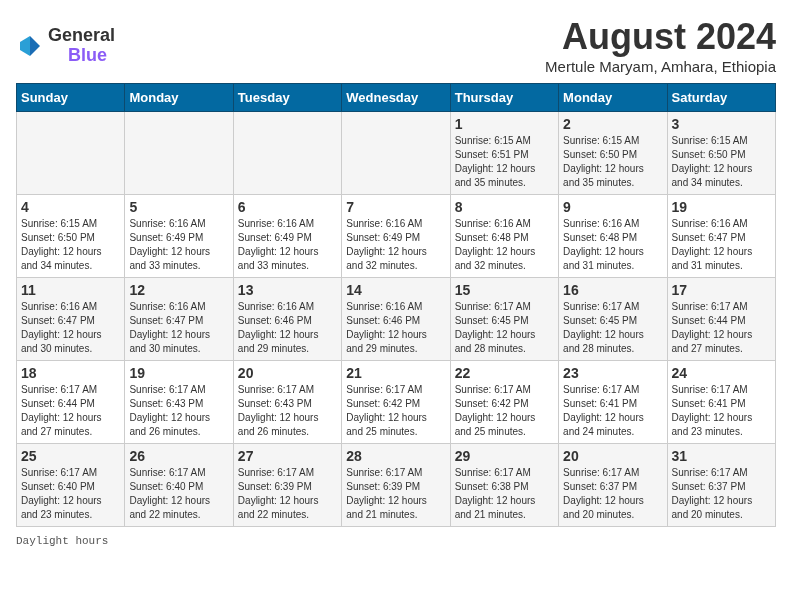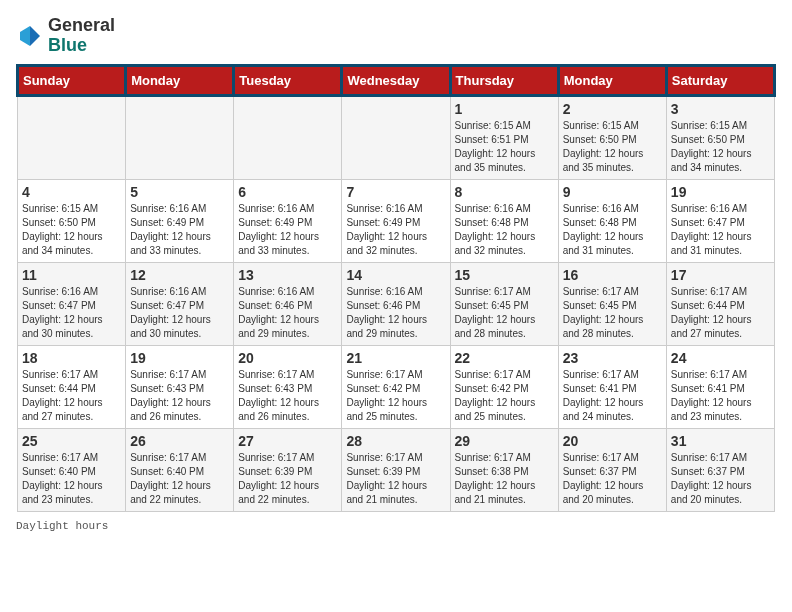--- a/index.html
+++ b/index.html
@@ -20,21 +20,21 @@
       display: flex;
       align-items: center;
       gap: 4px;
     }
     .logo-text {
       font-size: 18px;
       font-weight: bold;
       line-height: 1.1;
     }
     .logo-general { color: #333; }
-    .logo-blue { color: #0f766e; }
+    .logo-blue { color: #8b5cf6; margin-left: 20px; }
     .logo-icon {
       width: 28px;
       height: 28px;
     }
     .title-area {
       text-align: right;
     }
     .month-year {
       font-size: 36px;
       font-weight: bold;
@@ -43,27 +43,27 @@
     .location {
       font-size: 15px;
       color: #333;
     }
     table {
       width: 100%;
       border-collapse: collapse;
       font-size: 11px;
     }
     thead th {
-      background-color: #b91c1c;
+      background-color: #0369a1;
       color: #fff;
       padding: 6px 4px;
       text-align: left;
       font-size: 13px;
       font-weight: bold;
-      border: 3px solid #0c4a6e;
+      border: 1px solid #0c4a6e;
     }
     tbody td {
       border: 1px solid #ccc;
       vertical-align: top;
       padding: 4px;
       min-height: 80px;
       width: calc(100% / 7);
     }
     tbody tr:nth-child(odd) td {
       background-color: #f5f5f5;
@@ -100,20 +100,24 @@
     <svg class="logo-icon" viewBox="0 0 28 28">
       <rect width="28" height="28" fill="white"></rect>
       <polygon points="14,4 24,14 14,24" fill="#1a6db5"></polygon>
       <polygon points="4,10 14,4 14,24 4,18" fill="#2a9fd6"></polygon>
     </svg>
     <div class="logo-text">
       <span class="logo-general">General</span><br>
       <span class="logo-blue">Blue</span>
     </div>
   </div>
+  <div class="title-area">
+    <div class="month-year">August 2024</div>
+    <div class="location">Mertule Maryam, Amhara, Ethiopia</div>
+  </div>
 </div>
 
 <table>
   <thead>
     <tr id="header-row">
         <th>Sunday</th>
         <th>Monday</th>
         <th>Tuesday</th>
         <th>Wednesday</th>
         <th>Thursday</th>

